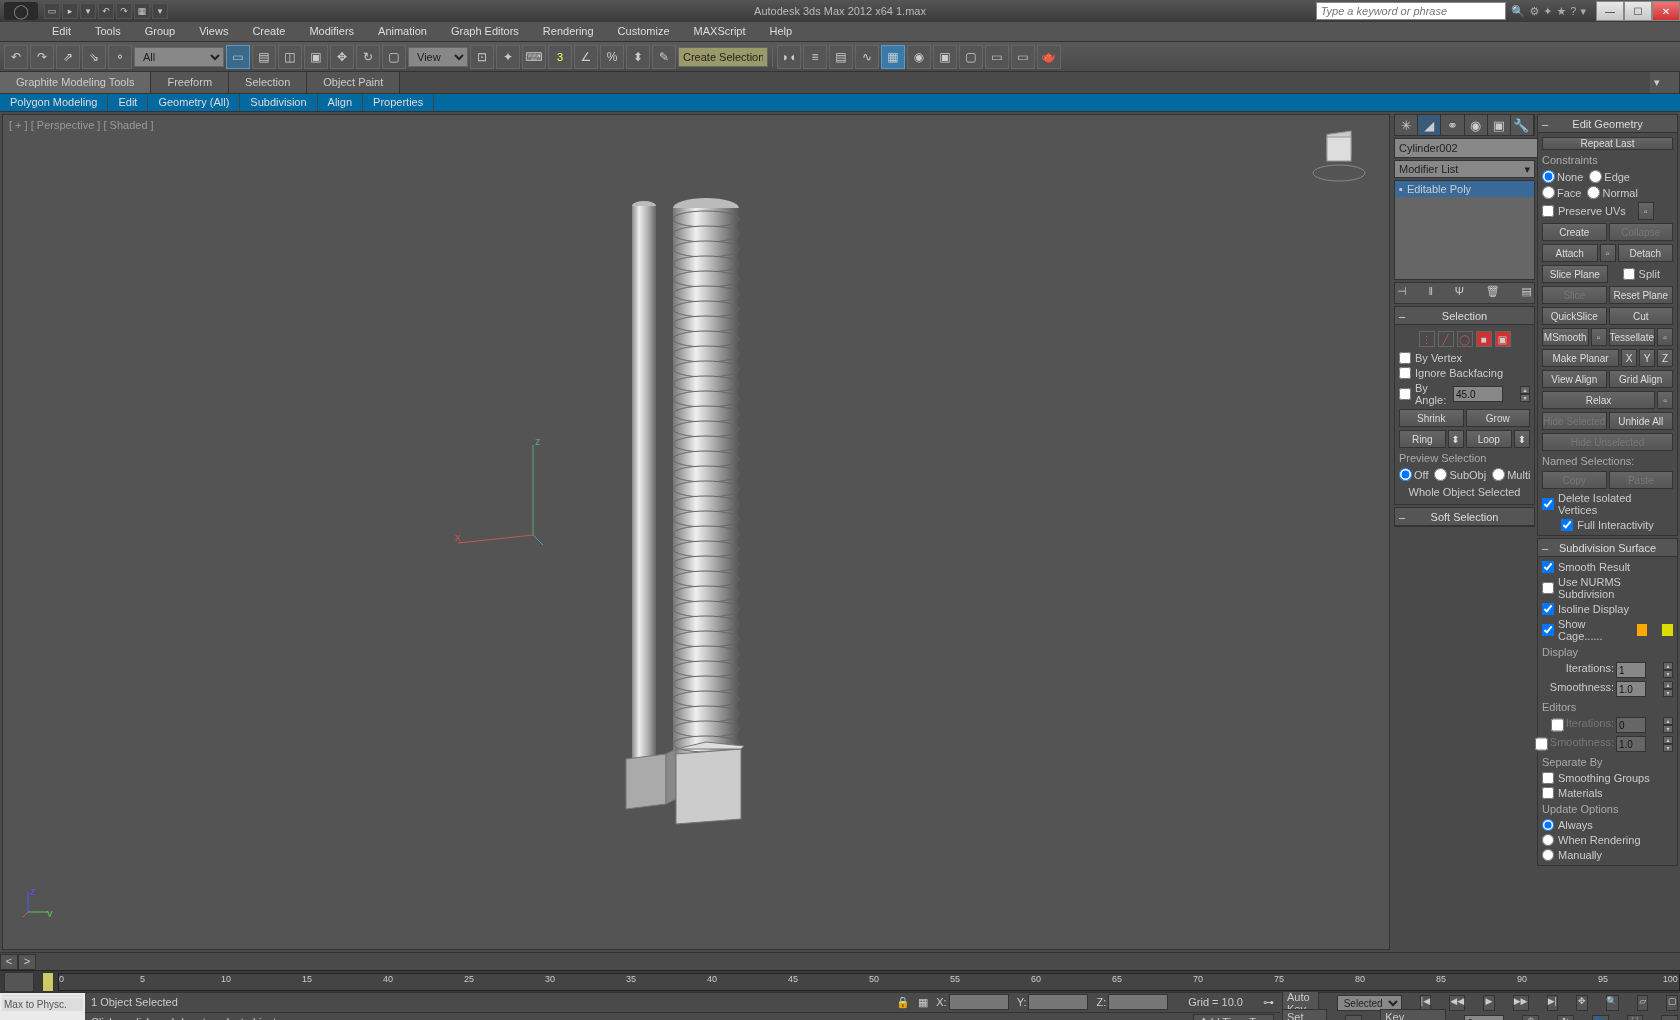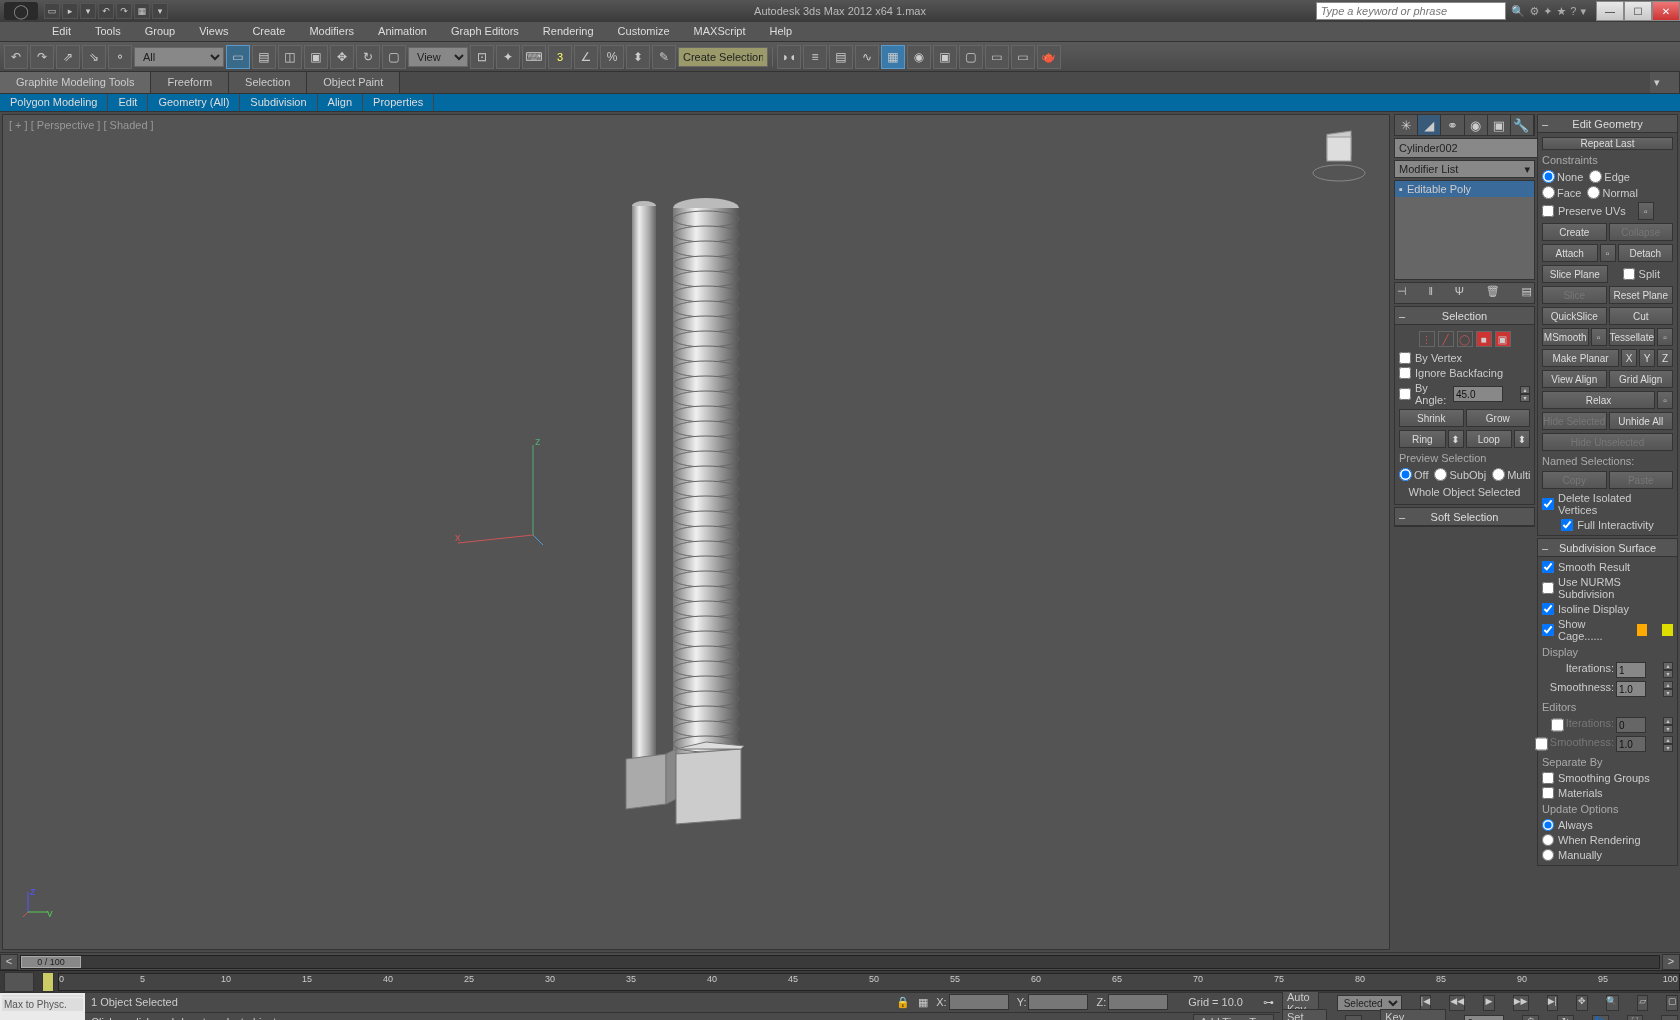--- a/index.html
+++ b/index.html
@@ -576,23 +576,20 @@
               <span>Manually</span>
             </label>
         </div>
       </div>
     </div>
   </div>
 </div>
 
 <div class="timeslider">
   <div class="ts-btn">&lt;</div>
-  <div class="ts-track">
-      <div class="ts-thumb">0 / 100</div>
-    </div>
   <div class="ts-btn">&gt;</div>
 </div>
 
 <div class="trackbar">
   <div class="trackbar-icon"></div>
   <div class="trackbar-icon" style="width:12px;background:#cc6"></div>
   <div class="trackbar-ruler">
     <span class="tick" style="left:0%">0</span>
     <span class="tick" style="left:5%">5</span>
     <span class="tick" style="left:10%">10</span>

